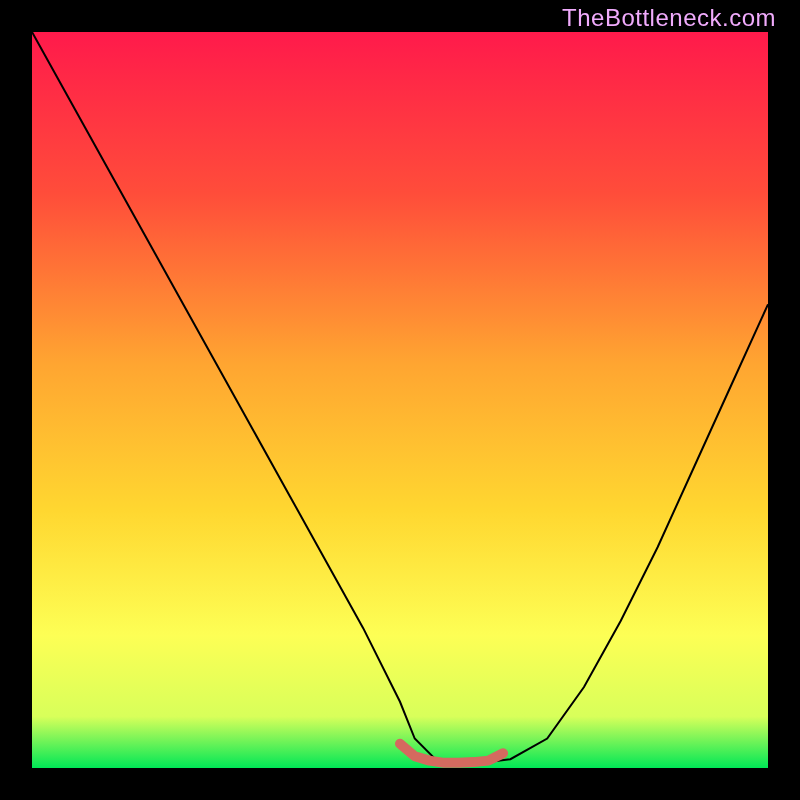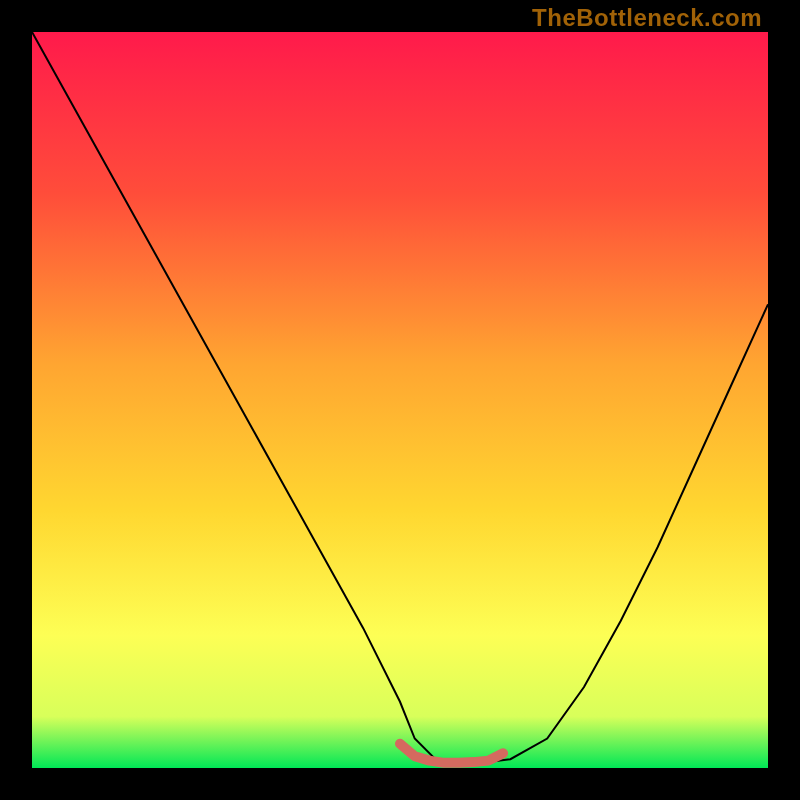--- a/index.html
+++ b/index.html
@@ -22,24 +22,24 @@
   .plot {
     position: absolute;
     left: 0;
     top: 0;
     width: 736px;
     height: 736px;
   }
   .watermark {
     position: absolute;
     top: 4px;
-    right: 38px;
-    color: #a16207;
+    right: 24px;
+    color: #f0abfc;
     font-size: 24px;
-    font-weight: 700;
+    font-weight: 400;
     letter-spacing: 0.5px;
     user-select: none;
   }
 </style>
 </head>
 <body>
 
 <div class="frame">
   <svg class="plot" viewBox="0 0 736 736" preserveAspectRatio="none">
     <defs>

